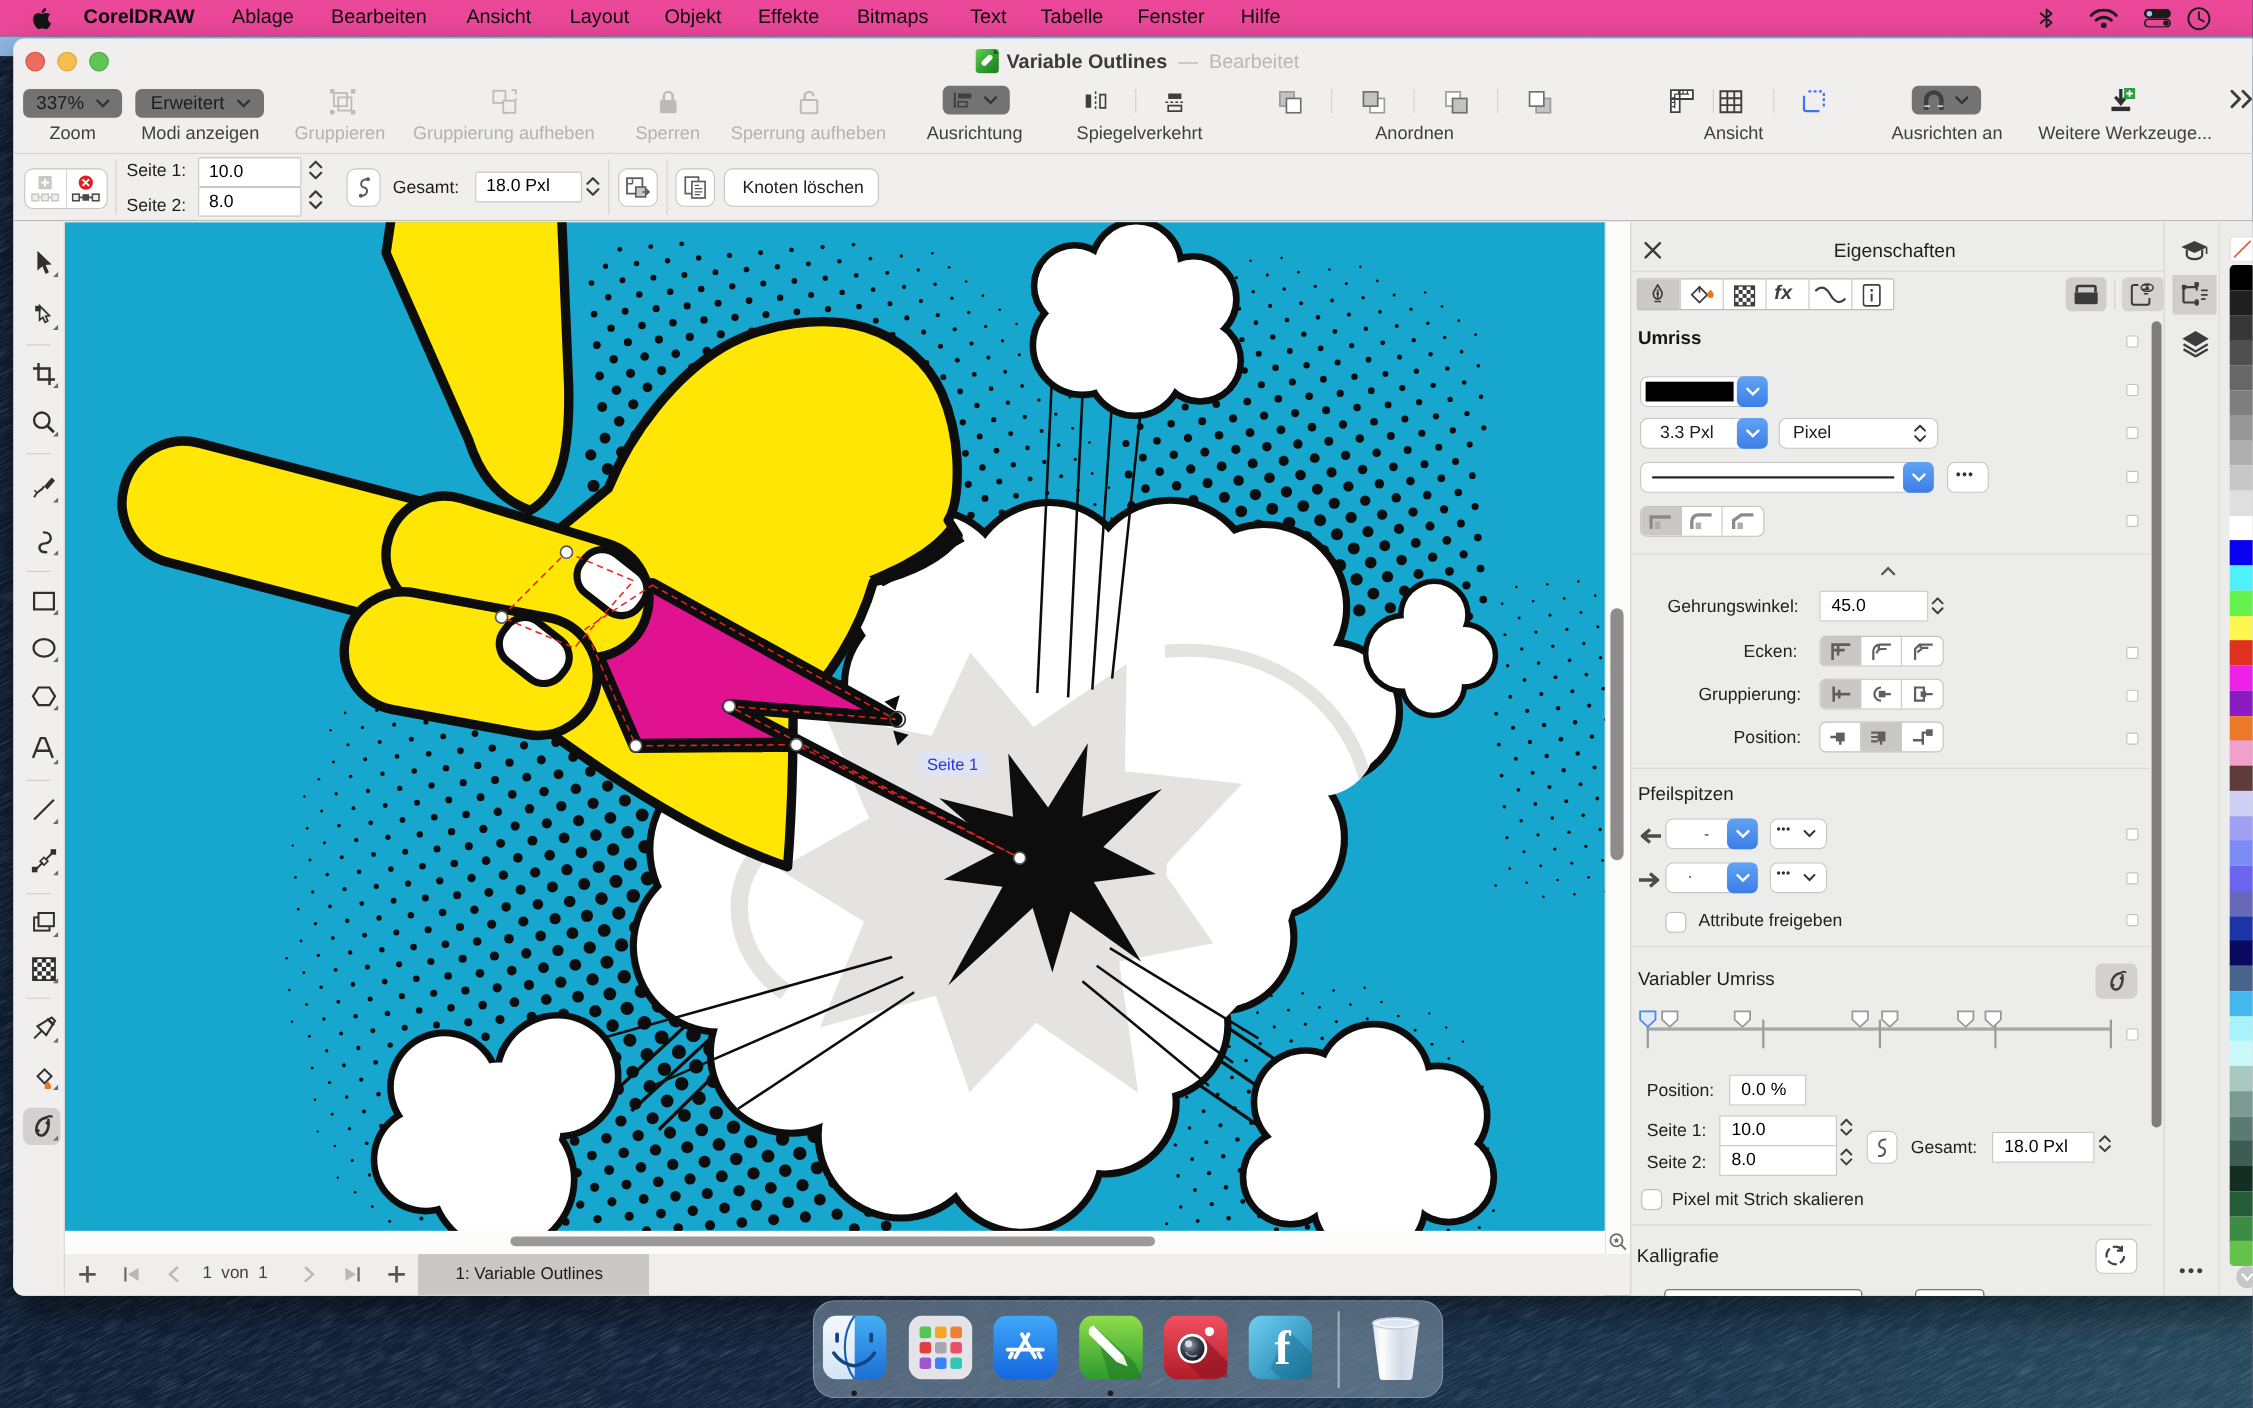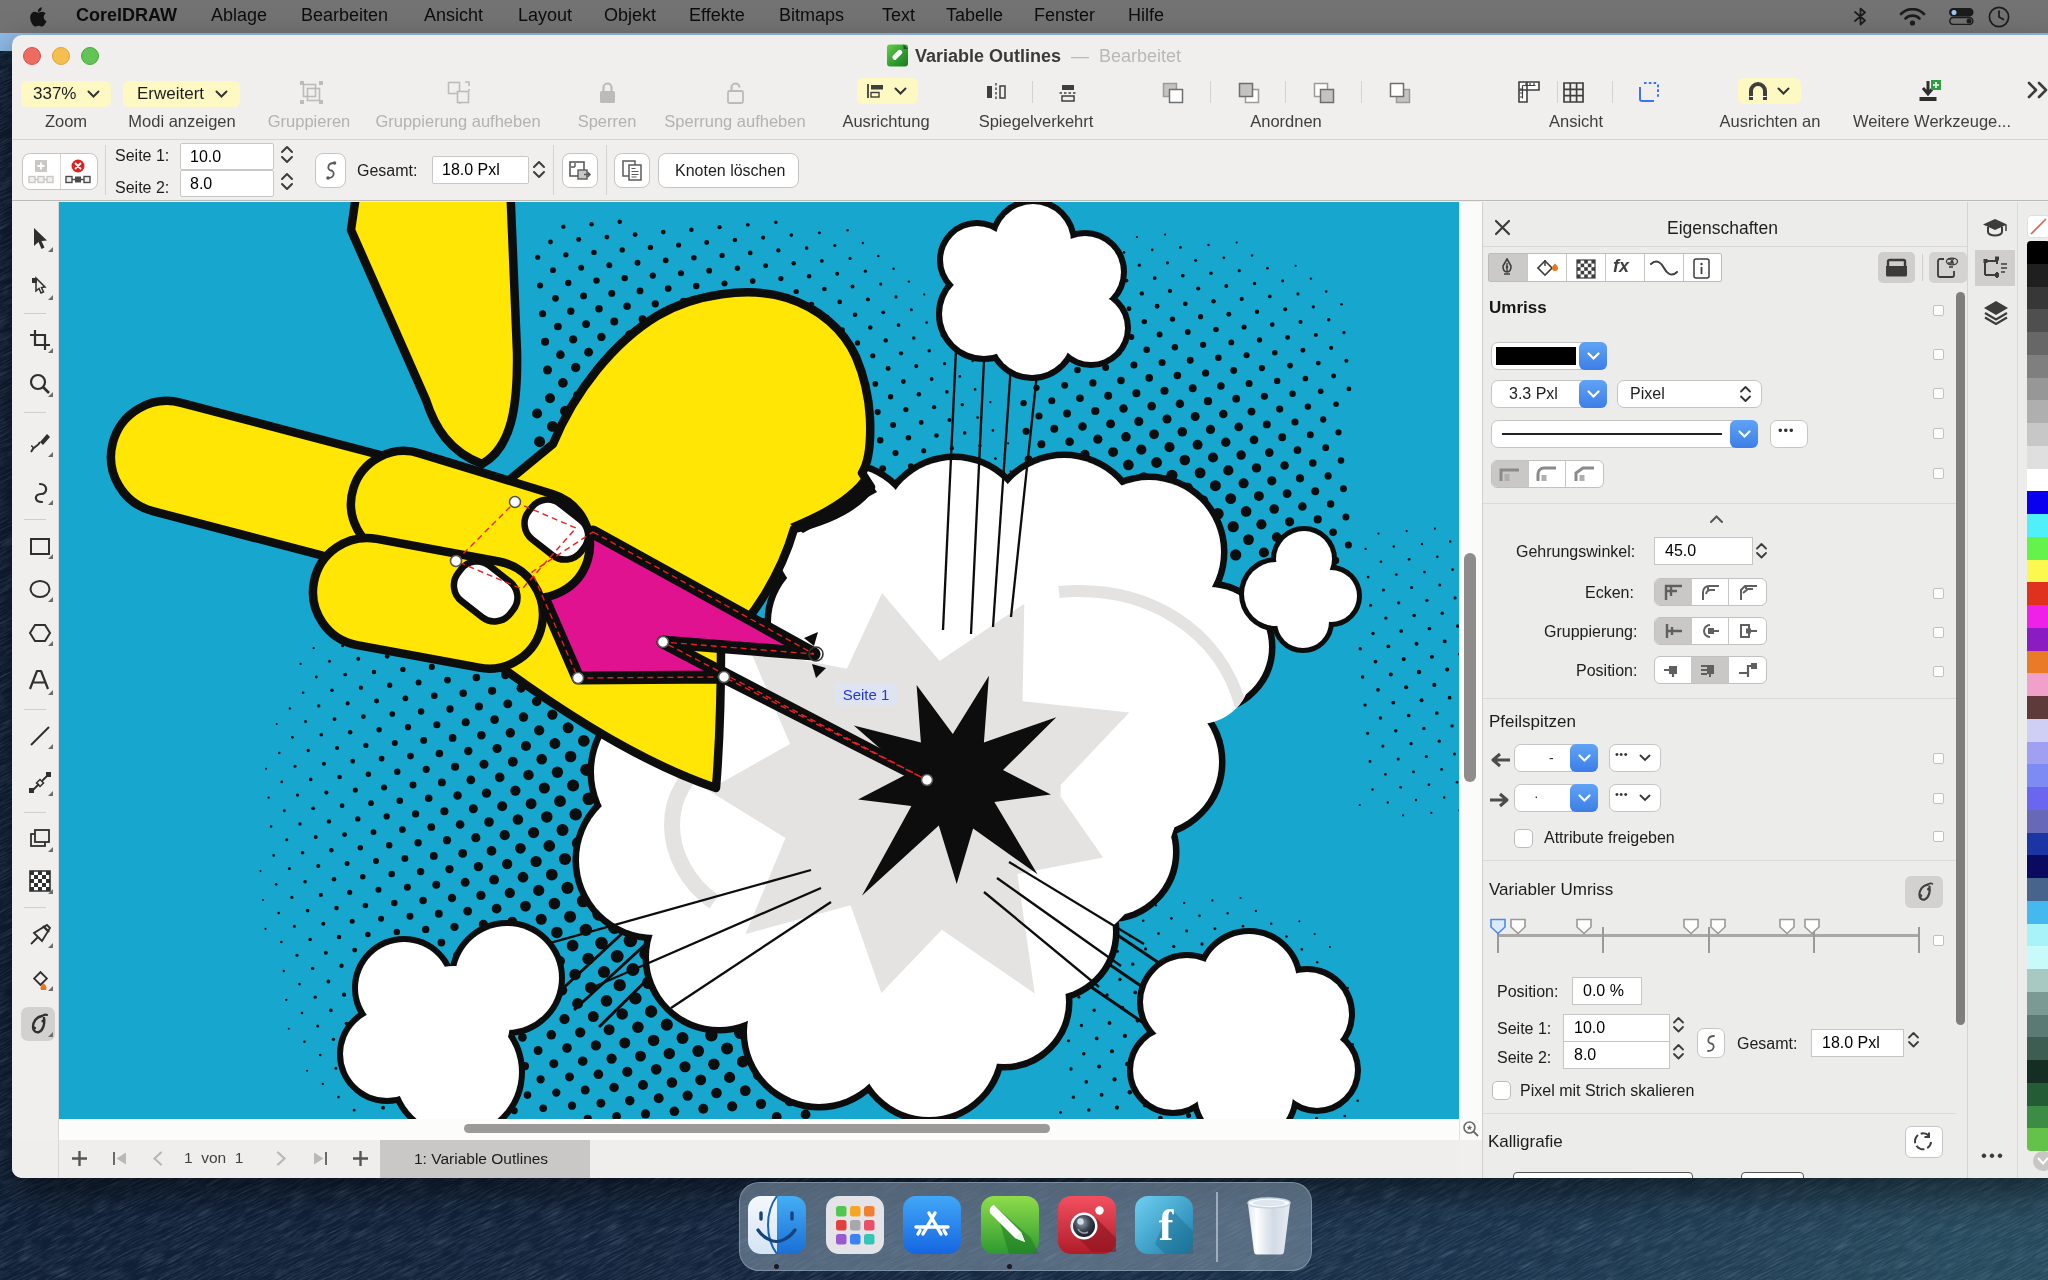--- a/index.html
+++ b/index.html
@@ -1,37 +1,37 @@
 <!DOCTYPE html>
 <html><head><meta charset="utf-8"><style>
 html,body{margin:0;padding:0;width:2048px;height:1280px;overflow:hidden}
 body{font-family:"Liberation Sans",sans-serif;-webkit-font-smoothing:antialiased}
 .abs{position:absolute}
 #stage{position:relative;width:2048px;height:1280px;background:#10202f;overflow:hidden}
 #wall{position:absolute;left:0;top:0;width:2048px;height:1280px;
  background:linear-gradient(100deg,#0f1e33 0%,#13243c 45%,#1a334b 76%,#27495c 96%)}
 
-#menubar{position:absolute;left:0;top:0;width:2048px;height:33px;background:#737373;color:#0d0d0d;font-size:18px}
+#menubar{position:absolute;left:0;top:0;width:2048px;height:33px;background:#ec4899;color:#0d0d0d;font-size:18px}
 .mi{position:absolute;top:5px;white-space:nowrap}
 #window{position:absolute;left:12px;top:35px;width:2048px;height:1143px;background:#f0efee;border-radius:10px;box-shadow:0 15px 35px rgba(0,0,0,.5);overflow:hidden}
 .hl{position:absolute;background:#d6d4d2}
 .tlabel{position:absolute;top:77px;font-size:16.5px;color:#3e3e3e;transform:translateX(-50%);white-space:nowrap}
 .dis{color:#b3b2b0}
 .sep{position:absolute;width:1px;background:#d4d2d0}
 .ptext{position:absolute;font-size:16px;color:#1d1d1d;white-space:nowrap}
 .wbox{position:absolute;background:#fff;border:1px solid #c6c5c3;border-radius:7px;box-sizing:border-box}
 .chip{position:absolute;width:28px;background:linear-gradient(#60a3f4,#3c7ee7);border-radius:6px}
 .seg{position:absolute;display:flex;border:1px solid #c2c1bf;border-radius:6px;overflow:hidden;background:#fff}
 .seg>div{width:37px;height:26px;display:flex;align-items:center;justify-content:center;border-right:1px solid #c8c7c5;box-sizing:border-box}
 .seg>div:last-child{border-right:none}
 .seg .on{background:#c9c8c7}
 .plabel{position:absolute;font-size:16px;color:#202020;white-space:nowrap}
 .ck{position:absolute;width:11px;height:11px;background:#fff;border:1px solid #c2c1bf;border-radius:2px;box-sizing:border-box}
 .head{position:absolute;font-size:17px;font-weight:bold;color:#161616}
-.pill{position:absolute;height:26px;background:#fef9c3;border-radius:6px;color:#1d1d1f;font-size:17px}
+.pill{position:absolute;height:26px;background:#737373;border-radius:6px;color:#1d1d1f;font-size:17px}
 svg{display:block}
 </style></head><body>
 <div id="stage">
 <div id="wall">
       <svg width="2048" height="1280" viewBox="0 0 2048 1280">
 <defs>
           <filter id="wtx" x="-20%" y="-20%" width="140%" height="140%">
 <feTurbulence type="fractalNoise" baseFrequency="0.045 0.7" numOctaves="4" seed="11" result="n"></feTurbulence>
 <feColorMatrix in="n" type="matrix" values="0 0 0 0 0.38  0 0 0 0 0.52  0 0 0 0 0.68  0.55 0.55 0.55 0 -0.72" result="hi"></feColorMatrix>
 </filter>

